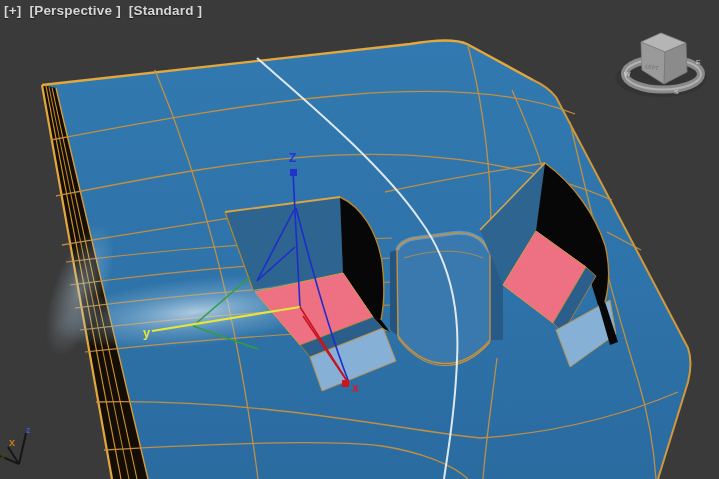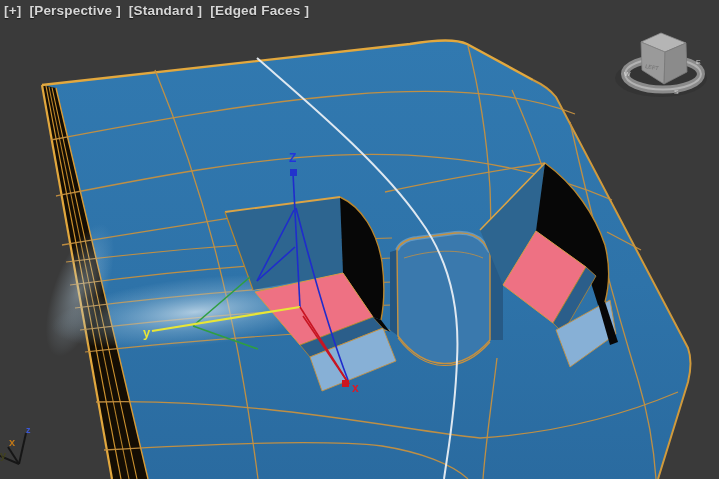--- a/index.html
+++ b/index.html
@@ -19,21 +19,20 @@
 </style>
 </head>
 <body>
 
 <div class="stage">
 
   <div class="vp-label">
     <span>[+]</span>
     <span>[Perspective ]</span>
     <span>[Standard ]</span>
-    <span>[Edged Faces ]</span>
   </div>
 
   <svg width="719" height="479" viewBox="0 0 719 479">
     <defs>
       <linearGradient id="topface" x1="0" y1="0" x2="0" y2="1">
         <stop offset="0" stop-color="#3179b0"></stop>
         <stop offset="0.55" stop-color="#2e73a9"></stop>
         <stop offset="1" stop-color="#2a6ba0"></stop>
       </linearGradient>
       <radialGradient id="sheen1" cx="0.5" cy="0.5" r="0.5">

